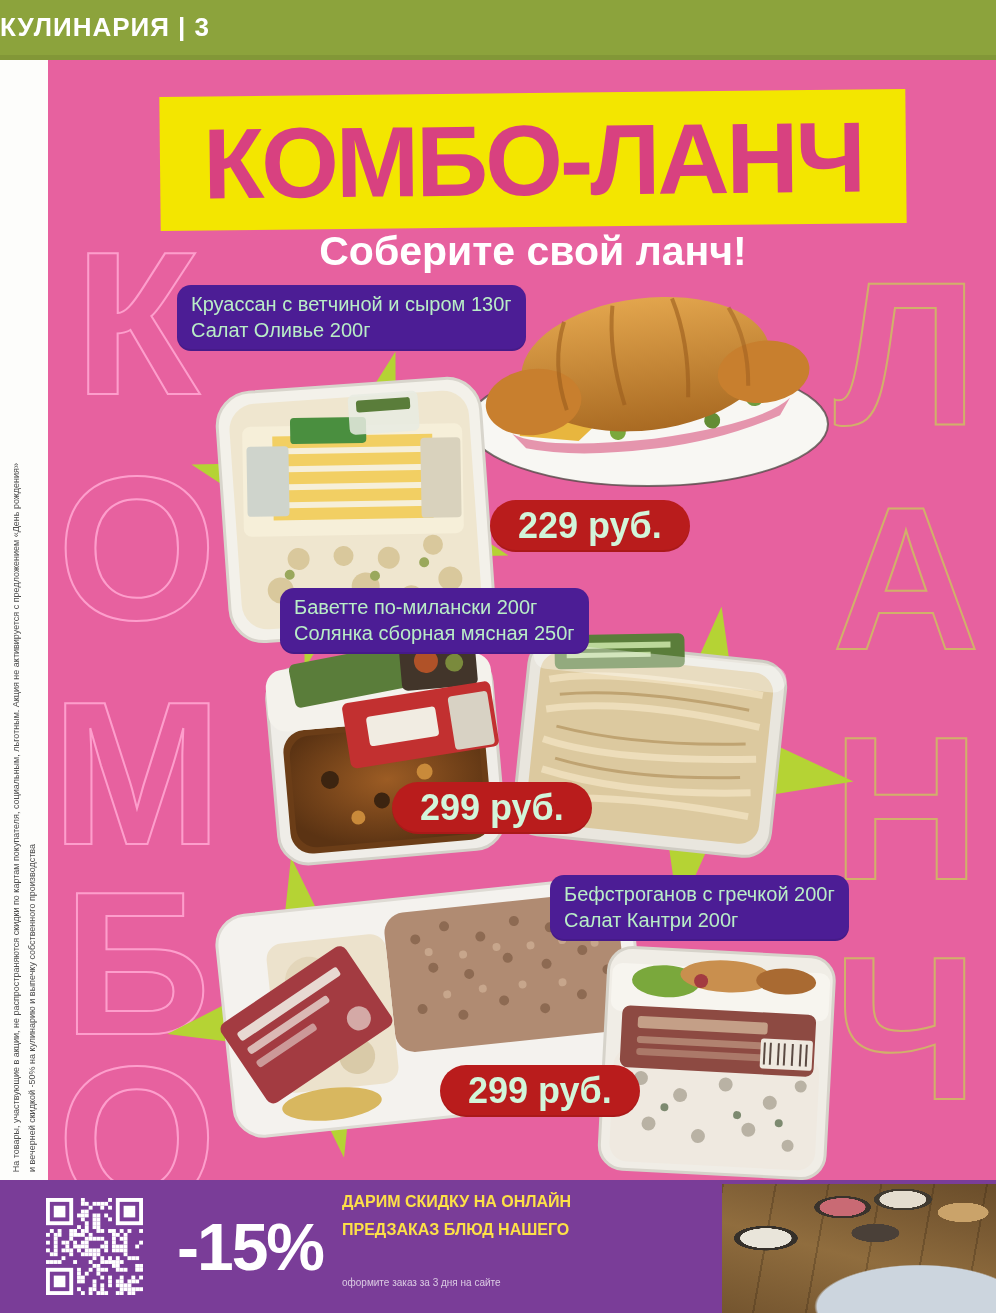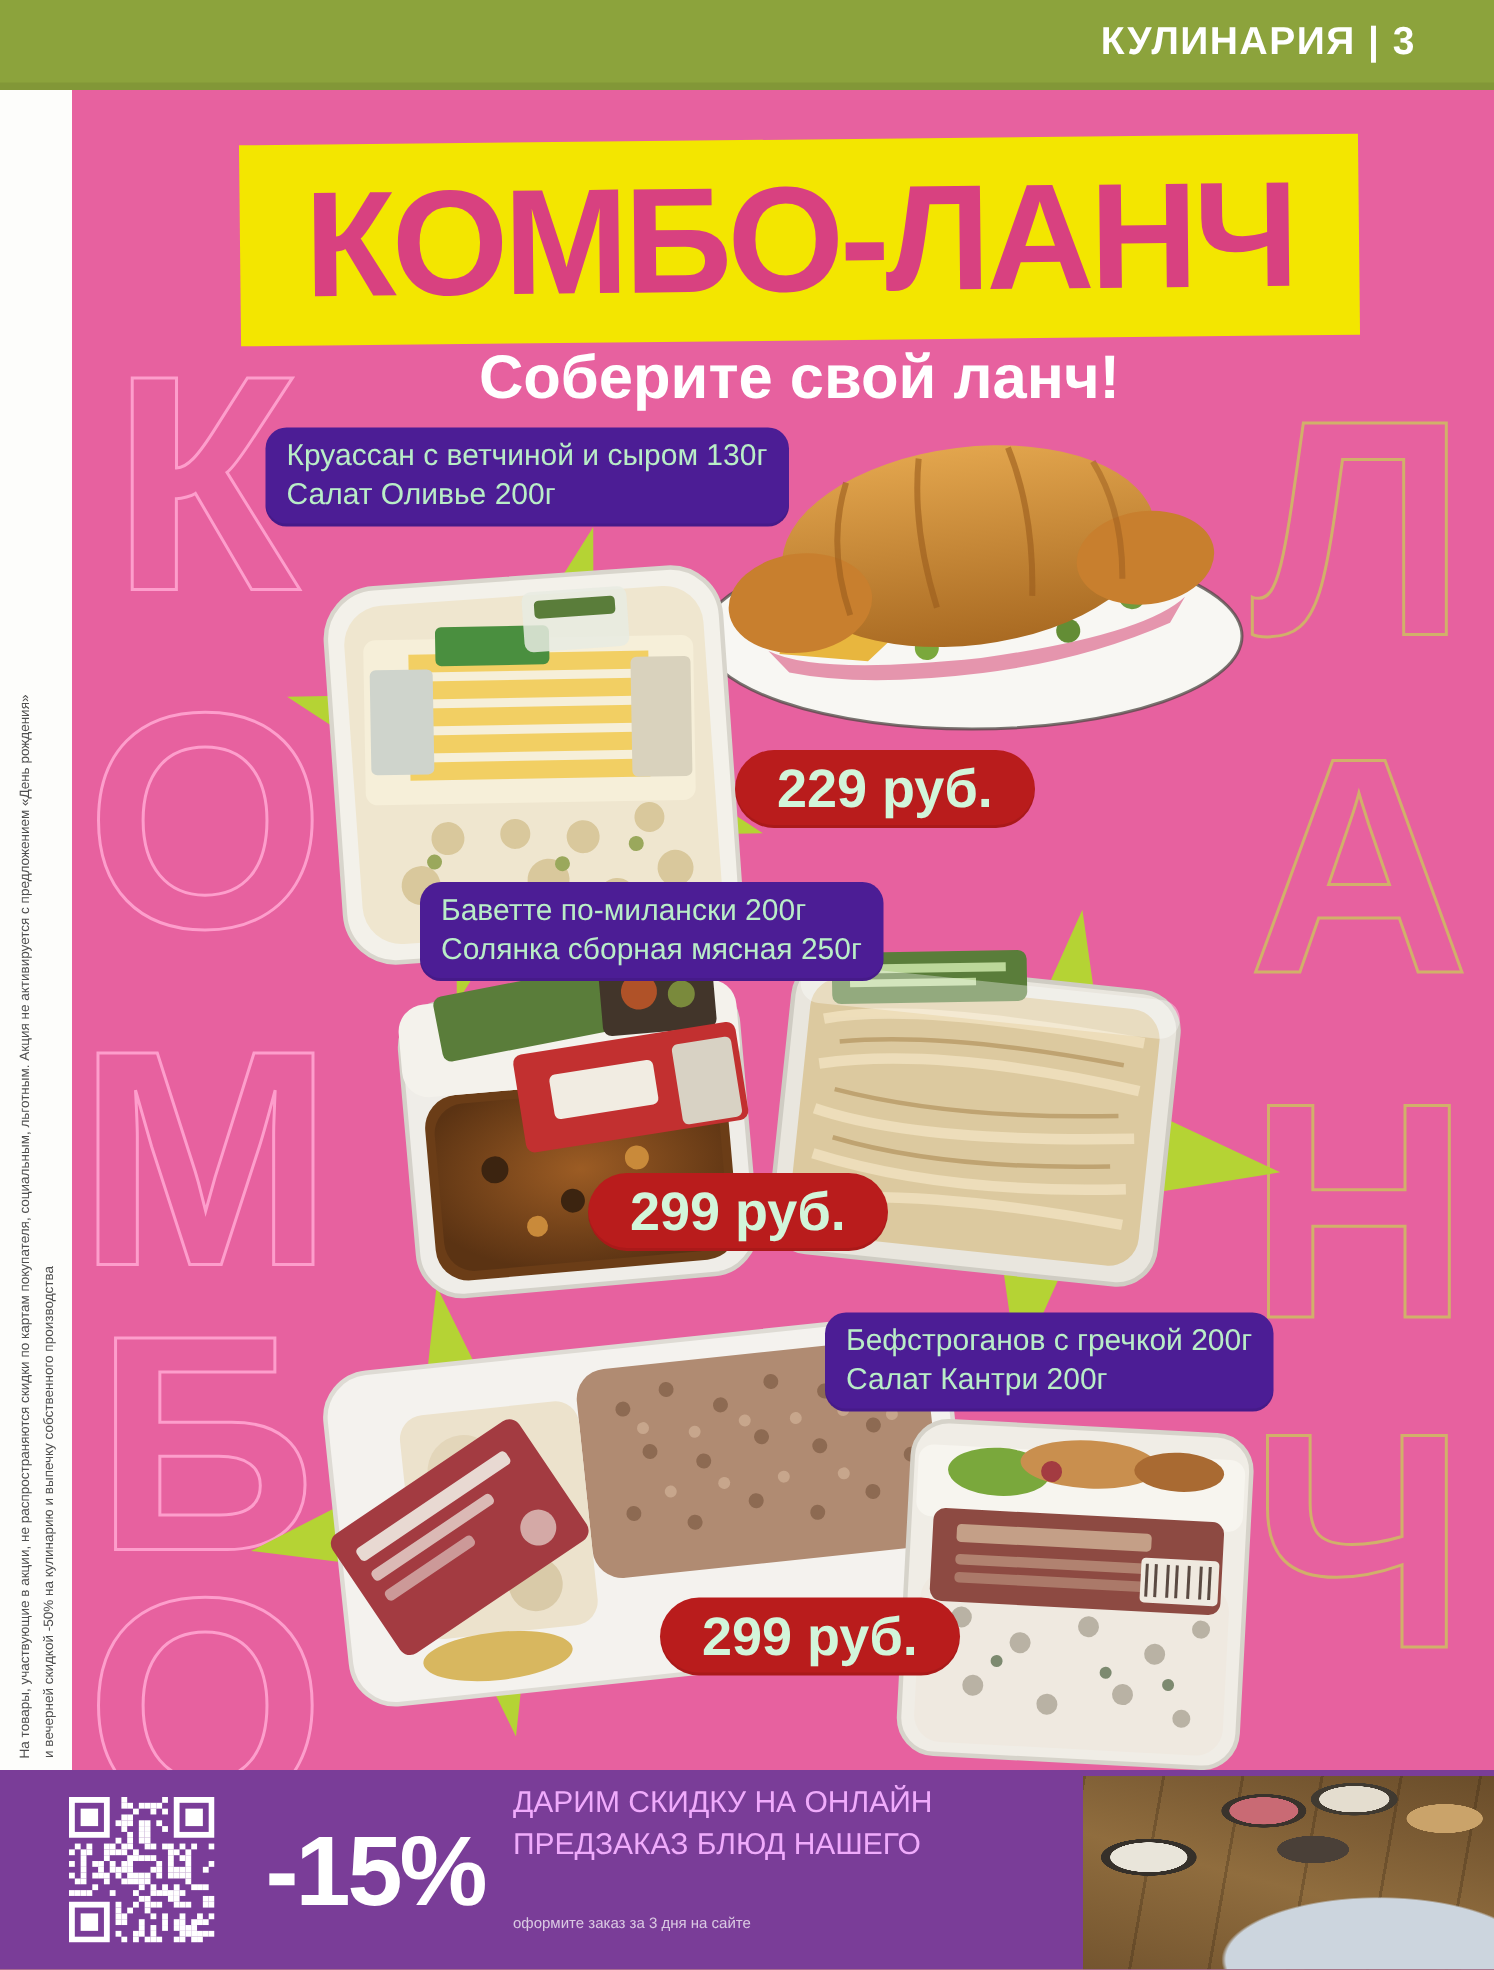--- a/index.html
+++ b/index.html
@@ -2,21 +2,21 @@
 <html><head>
 <meta charset="utf-8">
 <style>
   html,body{margin:0;padding:0;background:#888;}
   #page{position:relative;width:996px;height:1313px;overflow:hidden;
         font-family:"Liberation Sans",sans-serif;background:#e7619f;}
 
   
   #header{position:absolute;left:0;top:0;width:996px;height:60px;background:#8ca33c;
           border-bottom:5px solid rgba(0,0,0,.07);box-sizing:border-box;
-          display:flex;align-items:center;justify-content:flex-end;z-index:30;}
+          display:flex;align-items:center;justify-content:flex-start;z-index:30;}
   #header .htitle{color:#fff;font-weight:bold;font-size:26px;letter-spacing:1px;
           padding-right:52px;}
 
   
   #leftcol{position:absolute;left:0;top:60px;width:48px;height:1120px;background:#fdfdfb;
           z-index:25;display:flex;flex-direction:row;align-items:flex-end;
           justify-content:center;gap:3px;padding-bottom:8px;box-sizing:border-box;}
   .vtext{writing-mode:vertical-rl;transform:rotate(180deg);font-size:9px;color:#4d4d4d;
           line-height:13px;white-space:nowrap;}
 
@@ -66,21 +66,21 @@
   #price1{left:490px;top:440px;}
   #price2{left:392px;top:722px;}
   #price3{left:440px;top:1005px;}
 
   
   #footer{position:absolute;left:0;top:1180px;width:996px;height:133px;background:#7a3d98;z-index:40;}
   #qr{position:absolute;left:46px;top:18px;width:97px;height:97px;}
   #discount{position:absolute;left:160px;top:14px;width:180px;height:105px;display:flex;
       align-items:center;justify-content:center;color:#fff;font-weight:bold;font-size:66px;
       letter-spacing:-2px;}
-  #foot-head{position:absolute;left:342px;top:8px;color:#f0abfc;font-weight:normal;font-size:20px;
+  #foot-head{position:absolute;left:342px;top:8px;color:#fde047;font-weight:bold;font-size:16px;
       line-height:28px;}
   #foot-sub{position:absolute;left:342px;top:94px;color:rgba(255,255,255,.72);font-size:10px;
       line-height:18px;}
   #footphoto{position:absolute;left:722px;top:4px;width:274px;height:129px;overflow:hidden;
       background:
         radial-gradient(ellipse 44px 17px at 16% 42%, #e9e5da 0 58%, #35302a 59% 72%, transparent 73%),
         radial-gradient(ellipse 30px 12px at 17% 42%, #d98a6a 0 70%, transparent 71%),
         radial-gradient(ellipse 38px 15px at 44% 18%, #c96a74 0 60%, #3a332c 61% 74%, transparent 75%),
         radial-gradient(ellipse 40px 15px at 66% 12%, #e4ddcf 0 58%, #403a31 59% 72%, transparent 73%),
         radial-gradient(ellipse 42px 16px at 88% 22%, #caa36a 0 60%, transparent 61%),

